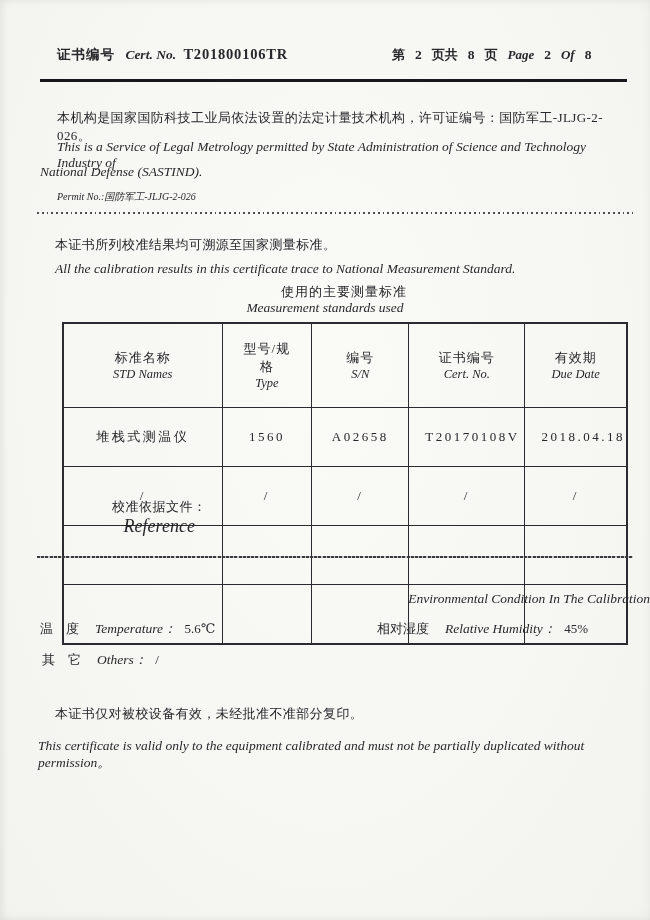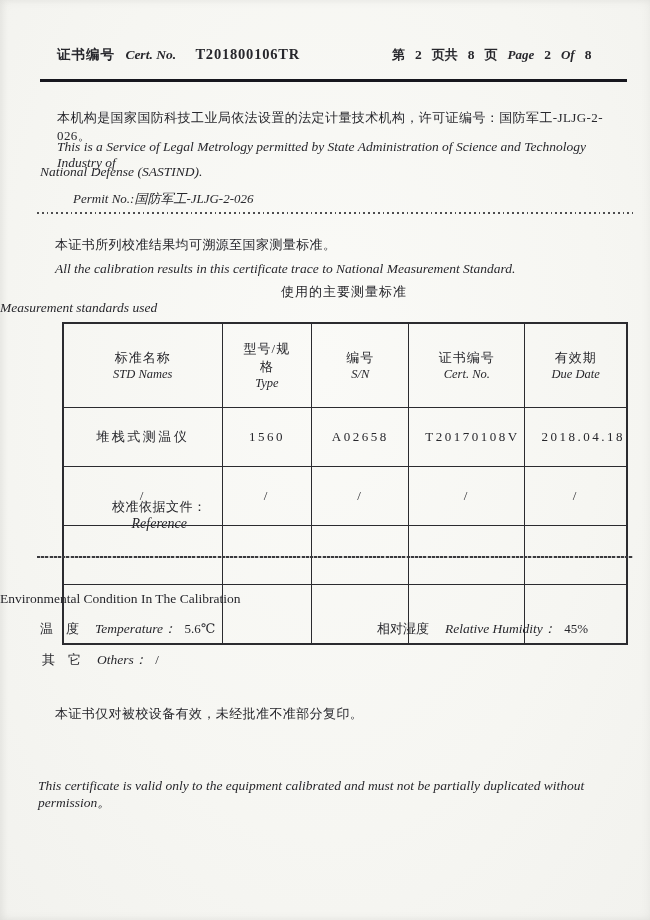--- a/index.html
+++ b/index.html
@@ -13,72 +13,72 @@
     color:#27272c;
     overflow:hidden;
   }
   .abs { position:absolute; }
   .zh-bold { font-weight:bold; }
 
   
   .hdr-left { left:57px; top:46px; font-size:13.5px; white-space:nowrap; }
   .hdr-left .zh { font-weight:bold; letter-spacing:1px; }
   .hdr-left .en { font-style:italic; font-weight:bold; margin-left:7px; }
-  .hdr-left .num { font-weight:bold; font-size:14.5px; letter-spacing:0.8px; margin-left:16px; }
+  .hdr-left .num { font-weight:bold; font-size:14.5px; letter-spacing:0.8px; margin-left:4px; }
   .hdr-right { left:392px; top:46px; font-size:13px; display:inline-flex; align-items:baseline; gap:10px; white-space:nowrap; }
   .hdr-right .n { font-weight:bold; font-size:13.5px; }
   .hdr-right .enp { font-style:italic; font-weight:bold; }
   .rule-top { left:40px; top:79px; width:587px; height:3px; background:#17171e; }
 
   
   .intro-zh { left:57px; top:109px; width:565px; font-size:13px; letter-spacing:0.4px; }
   .intro-en1 { left:57px; top:139px; width:570px; font-size:13.5px; font-style:italic; }
   .intro-en2 { left:40px; top:164px; font-size:13.5px; font-style:italic; }
-  .permit { left:57px; top:190px; font-size:13px; font-style:italic;margin-left:16px; }
+  .permit { left:57px; top:190px; font-size:10px; font-style:italic; }
 
   .dotted { left:37px; top:212px; width:596px; height:2px;
     background: repeating-linear-gradient(90deg,#4d4d4f 0 1.8px, transparent 1.8px 4.8px); }
   .dense-dash { left:37px; top:556px; width:596px; height:2px;
     background: repeating-linear-gradient(90deg,#3a3a3e 0 3px, rgba(58,58,62,0.25) 3px 4.2px); }
 
   .trace-zh { left:55px; top:236px; font-size:13px; letter-spacing:0.4px; }
   .trace-en { left:55px; top:261px; font-size:13.5px; font-style:italic; }
 
   .tbl-title-zh { left:0; top:283px; width:650px; text-align:center; font-size:13px; letter-spacing:1px;padding-left:19px; }
-  .tbl-title-en { left:0; top:300px; width:650px; text-align:left; font-size:13.5px; font-style:italic; }
+  .tbl-title-en { left:0; top:300px; width:650px; text-align:center; font-size:13.5px; font-style:italic; }
 
   
   table.std { position:absolute; left:62px; top:322px; width:566px;
     border-collapse:collapse; table-layout:fixed; border:2px solid #2b2b2f; }
   table.std th, table.std td { border:1px solid #2b2b2f; text-align:center; vertical-align:middle; padding:16px; }
   table.std th { height:50px; font-weight:normal; }
   table.std td { height:26px; font-size:13px; letter-spacing:2.5px; }
   table.std th .c-zh { display:block; font-size:13px; letter-spacing:1px; }
   table.std th .c-en { display:block; font-size:12.5px; font-style:italic; }
   table.std tr.first td { letter-spacing:2.5px; }
 
   
   .ref-label { left:112px; top:498px; text-align:center; }
   .ref-label .l-zh { display:block; font-size:13px; letter-spacing:0.5px; }
-  .ref-label .l-en { display:block; font-size:14px; font-style:italic; }
+  .ref-label .l-en { display:block; font-size:18px; font-style:italic; }
   .ref-value { left:222px; top:507px; font-size:13px; letter-spacing:0.5px; }
 
   
   .env-title-zh { left:0; top:572px; width:650px; text-align:center; font-size:13.5px; letter-spacing:6px; }
-  .env-title-en { left:0; top:591px; width:650px; text-align:left; font-size:13.5px; }
+  .env-title-en { left:0; top:591px; width:650px; text-align:right; font-size:13.5px; font-style:italic; }
   .env-row1 { left:40px; top:620px; font-size:13px; white-space:nowrap; }
   .env-row2 { left:42px; top:651px; font-size:13px; white-space:nowrap; }
   .env-en-lbl { font-style:italic; font-size:13.5px; margin-left:16px; }
   .env-val { margin-left:8px; }
   .humidity { position:absolute; left:337px; top:0; white-space:nowrap; }
   .env-row1 .wrap { position:relative; display:block; width:570px; }
 
   
   .foot-zh { left:55px; top:705px; font-size:13px; letter-spacing:0.4px; }
-  .foot-en { left:38px; top:738px; width:600px; font-size:13.5px; font-style:italic;margin-top:40px; }
+  .foot-en { left:38px; top:738px; width:600px; font-size:13.5px; font-style:italic; }
 </style>
 </head>
 <body>
 
 <div class="page">
 
   <div class="abs hdr-left">
     <span class="zh">证书编号</span>
     <span class="en">Cert. No.</span>
     <span class="num">T201800106TR</span>

